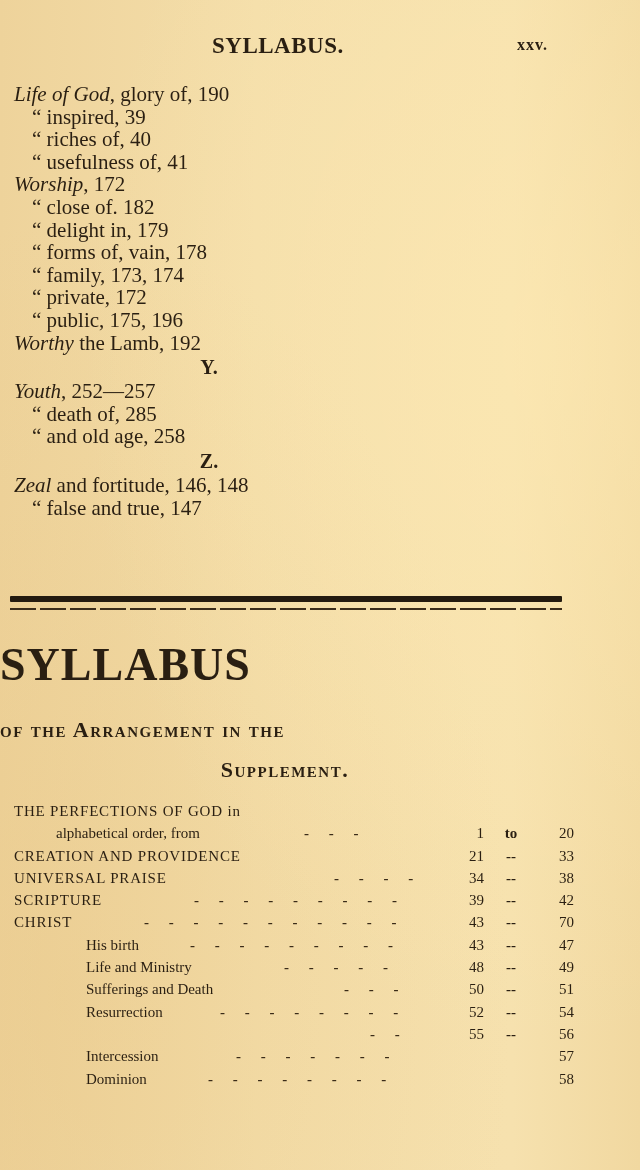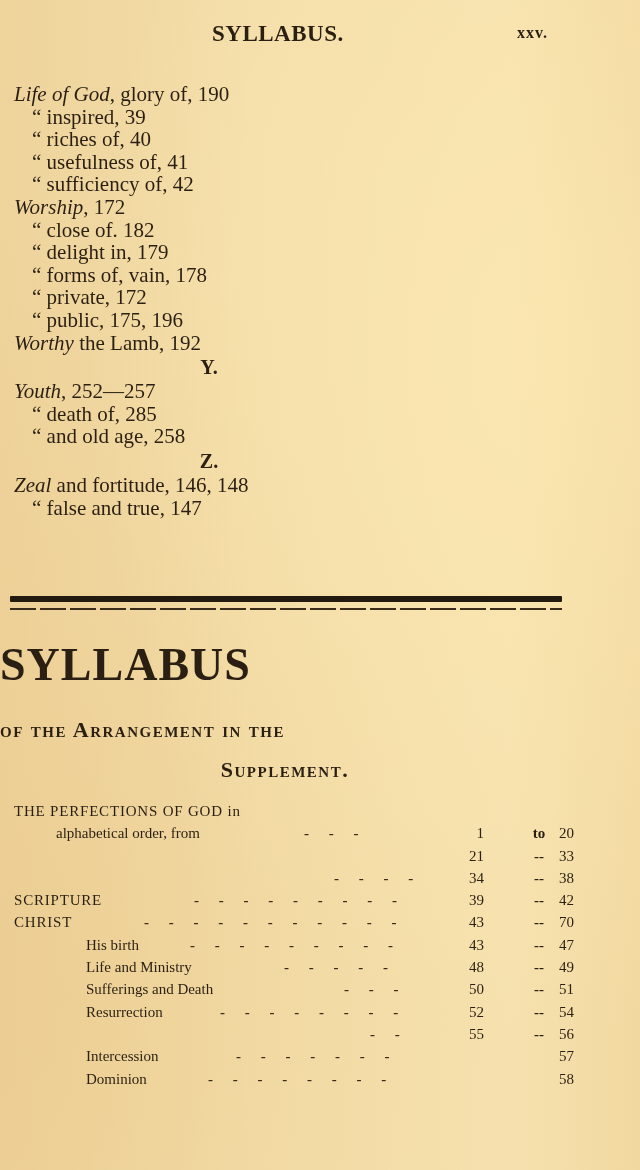--- a/index.html
+++ b/index.html
@@ -10,21 +10,21 @@
       radial-gradient(ellipse at 85% 30%, rgba(255,235,180,0.55) 0%, rgba(255,235,180,0) 60%),
       radial-gradient(ellipse at 10% 85%, rgba(230,195,130,0.35) 0%, rgba(230,195,130,0) 55%),
       linear-gradient(90deg, #eed39b 0%, #f4deaa 40%, #f6e1ae 80%, #f1d8a0 100%);
     font-family: "Liberation Serif", "DejaVu Serif", serif;
     color: #2a1f12;
     position: relative;
   }
   .page { position: absolute; left: 0; top: 0; width: 640px; height: 1170px; }
 
   .running-head {
-    position: absolute; top: 21px; left: 0; width: 640px; height: 30px;
+    position: absolute; top: 33px; left: 0; width: 640px; height: 30px;
   }
   .running-title {
     position: absolute; left: 212px; top: 0;
     font-size: 23px; font-weight: bold; letter-spacing: 0.5px;
   }
   .page-num {
     position: absolute; left: 517px; top: 3px;
     font-size: 16px; font-weight: bold; letter-spacing: 1px;
   }
 
@@ -67,43 +67,43 @@
     font-size: 15px; white-space: nowrap;
   }
   .c-row .label { position: absolute; left: 0; }
   .c-row.major .label { letter-spacing: 0.8px; }
   .c-row.minor .label { left: 72px; }
   .c-row.cont .label { left: 42px; }
   .c-row .leaders {
     position: absolute; top: 0; font-weight: bold; letter-spacing: 8px; color: #3a2b18;
   }
   .c-row .from { position: absolute; left: 434px; width: 36px; text-align: right; }
-  .c-row .sep { position: absolute; left: 482px; width: 30px; text-align: center; font-weight: bold; margin-left: 28px; }
+  .c-row .sep { position: absolute; left: 482px; width: 30px; text-align: center; font-weight: bold; }
   .c-row .to { position: absolute; left: 520px; width: 40px; text-align: right; }
 </style>
 </head>
 <body>
 
 <div class="page">
 
   <div class="running-head">
     <span class="running-title">SYLLABUS.</span>
     <span class="page-num">xxv.</span>
   </div>
 
   <div class="index-list" id="index-list">
       <div class="idx-line"><span class="head">Life of God</span><span>, glory of, 190</span></div>
       <div class="idx-line sub">“ inspired, 39</div>
       <div class="idx-line sub">“ riches of, 40</div>
       <div class="idx-line sub">“ usefulness of, 41</div>
-      <div class="idx-line sub">“ sufficiency of, 42</div>
       <div class="idx-line"><span class="head">Worship</span><span>, 172</span></div>
       <div class="idx-line sub">“ close of. 182</div>
       <div class="idx-line sub">“ delight in, 179</div>
       <div class="idx-line sub">“ forms of, vain, 178</div>
+      <div class="idx-line sub">“ family, 173, 174</div>
       <div class="idx-line sub">“ private, 172</div>
       <div class="idx-line sub">“ public, 175, 196</div>
       <div class="idx-line"><span class="head">Worthy</span><span> the Lamb, 192</span></div>
       <div class="idx-letter">Y.</div>
       <div class="idx-line"><span class="head">Youth</span><span>, 252—257</span></div>
       <div class="idx-line sub">“ death of, 285</div>
       <div class="idx-line sub">“ and old age, 258</div>
       <div class="idx-letter">Z.</div>
       <div class="idx-line"><span class="head">Zeal</span><span> and fortitude, 146, 148</span></div>
       <div class="idx-line sub">“ false and true, 147</div>
@@ -127,26 +127,28 @@
         <span class="to"></span>
       </div>
       <div class="c-row cont">
         <span class="label">alphabetical order, from</span>
         <span class="leaders" style="left: 290px;">- - -</span>
         <span class="from">1</span>
         <span class="sep">to</span>
         <span class="to">20</span>
       </div>
       <div class="c-row major">
+        <span class="label">CREATION AND PROVIDENCE</span>
         <span class="leaders"></span>
         <span class="from">21</span>
         <span class="sep">--</span>
         <span class="to">33</span>
       </div>
       <div class="c-row major">
+        <span class="label">UNIVERSAL PRAISE</span>
         <span class="leaders" style="left: 320px;">- - - -</span>
         <span class="from">34</span>
         <span class="sep">--</span>
         <span class="to">38</span>
       </div>
       <div class="c-row major">
         <span class="label">SCRIPTURE</span>
         <span class="leaders" style="left: 180px;">- - - - - - - - -</span>
         <span class="from">39</span>
         <span class="sep">--</span>

